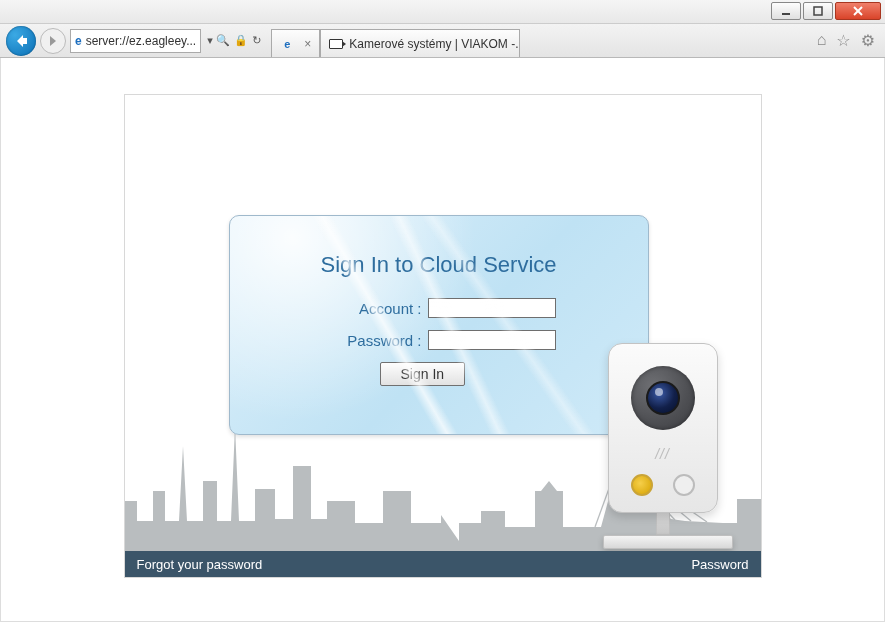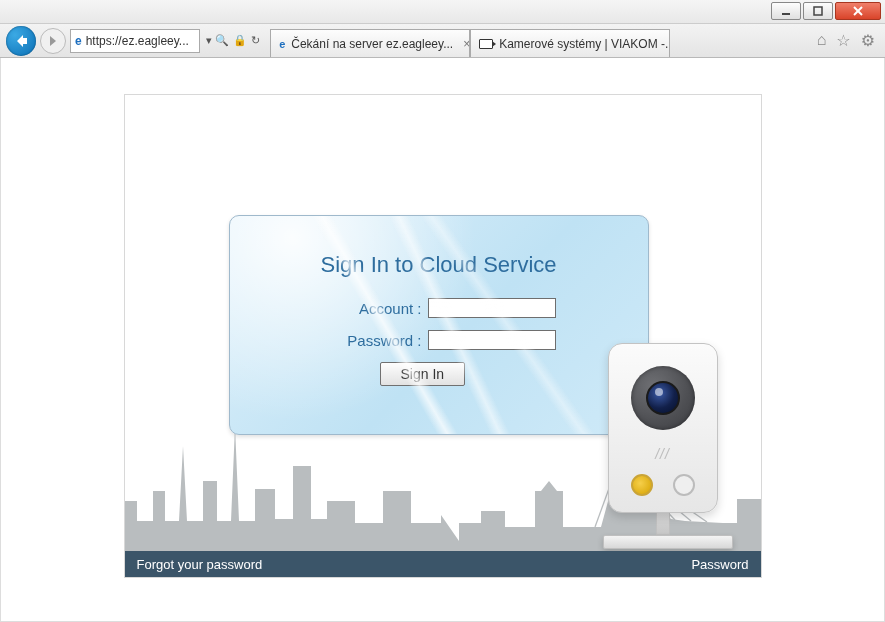--- a/index.html
+++ b/index.html
@@ -270,32 +270,31 @@
         <path d="M10 2 L4 8 L10 14 L10 11 L14 11 L14 5 L10 5 Z" fill="#fff"></path>
       </svg>
   </div>
   <div class="nav-btn nav-fwd">
     <svg width="12" height="12" viewBox="0 0 12 12">
         <path d="M3 1 L9 6 L3 11 Z"></path>
       </svg>
   </div>
   <div class="addr">
     <span class="ie-icon">e</span>
-    <span>https://ez.eagleey...</span>
+    <span>server://ez.eagleey...</span>
   </div>
   <div class="addr-controls">
     <span>▾</span>
     <span>🔍</span>
     <span>🔒</span>
     <span>↻</span>
   </div>
   <div class="tabs">
     <div class="tab">
       <span class="fav ie-fav">e</span>
-      <span>Čekání na server ez.eagleey...</span>
       <span class="close-x">×</span>
     </div>
     <div class="tab">
       <span class="fav">
           <span class="cam-fav"></span>
         </span>
       <span>Kamerové systémy | VIAKOM -...</span>
     </div>
   </div>
   <div class="right-icons">

